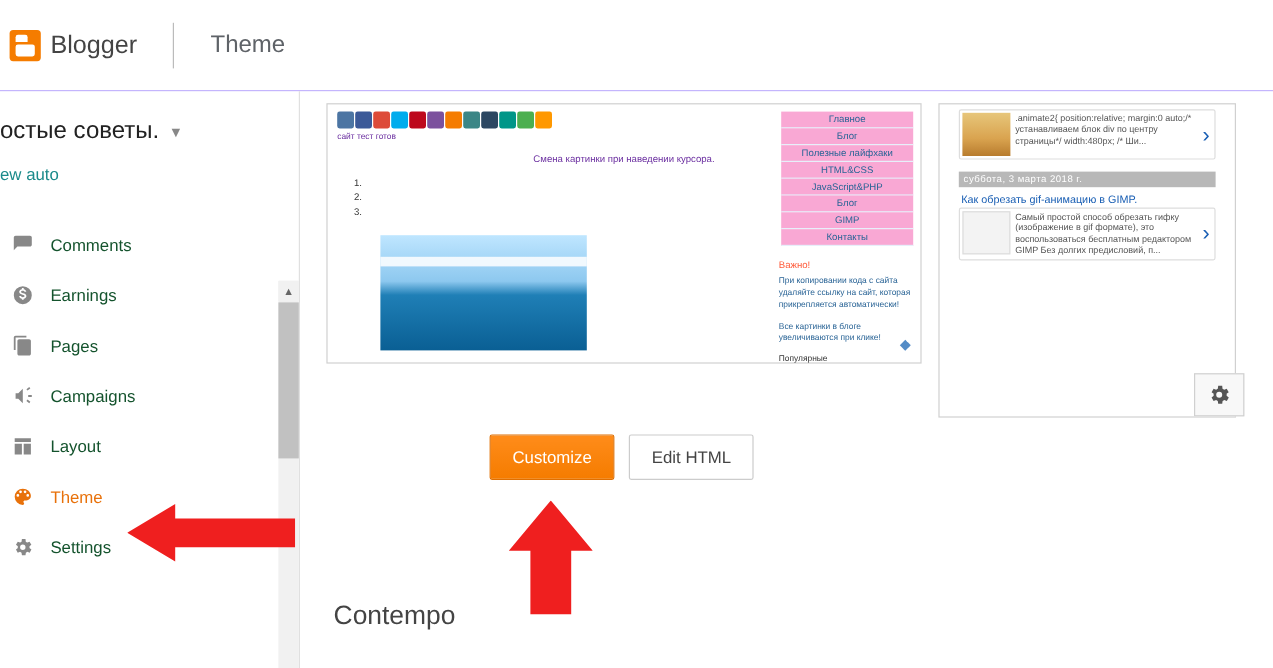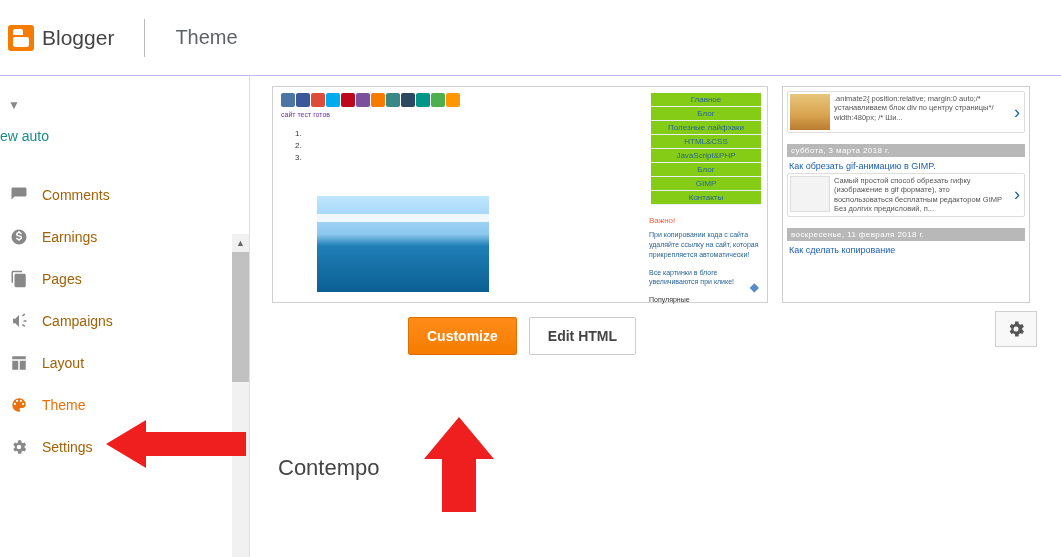--- a/index.html
+++ b/index.html
@@ -20,63 +20,63 @@
   .blog-select { display:flex; align-items:center; padding: 8px 0 6px 0; }
   .blog-select-text { font-size: 20px; color:#222; }
   .blog-select-caret { margin-left:8px; color:#888; font-size:12px; }
   .view-blog { color:#1a8a8a; font-size:14px; padding: 10px 0 18px 0; }
 
   .nav { list-style:none; padding-top:12px; }
   .nav-item { display:flex; align-items:center; padding: 12px 0 12px 10px; cursor:pointer; }
   .nav-icon { width:18px; height:18px; margin-right:14px; display:inline-flex; align-items:center; justify-content:center; color:#888; }
   .nav-icon svg { width:18px; height:18px; fill:#888; }
   .nav-item.active .nav-icon svg { fill:#e8710a; }
-  .nav-label { font-size:14px; color:#a16207; }
+  .nav-label { font-size:14px; color:#14532d; }
   .nav-item.active .nav-label { color:#e8710a; }
 
   .scroll-track { position:absolute; top:158px; right:0; width:17px; bottom:0; background:#f1f1f1; }
   .scroll-thumb { position:absolute; top:158px; right:0; width:17px; height:130px; background:#c1c1c1; }
   .scroll-btn-up { position:absolute; top:158px; right:0; width:17px; height:17px; background:#f1f1f1; display:flex; align-items:center; justify-content:center; font-size:9px; color:#666; }
 
   .main { flex:1; padding: 10px 20px 0 22px; position:relative; overflow:hidden; }
 
   
   .preview-row { display:flex; gap:14px; }
   .preview-box { border:1px solid #d0d0d0; background:#fff; position:relative; }
   .preview-left { width:496px; height:217px; padding:6px 8px 6px 8px; }
-  .preview-right { width:248px; height:217px; padding:4px 4px; overflow:hidden; }
+  .preview-right { width:248px; height:262px; padding:4px 16px; overflow:hidden; }
 
   
   .social-strip { display:flex; gap:1px; margin-bottom:4px; }
   .social-strip span { width:14px; height:14px; border-radius:2px; }
   .pl-sub { font-size:7px; color:#6b2fa0; margin-bottom:10px; }
   .pl-title { font-size:8px; color:#6b2fa0; text-align:center; margin-bottom:10px; }
   .pl-list { font-size:8px; color:#333; line-height:1.5; padding-left:14px; }
 
   .right-menu { position:absolute; top:6px; right:6px; width:110px; }
-  .right-menu div { font-size:8px; color:#2a6496; text-align:center; padding:2px 0; border-bottom:1px solid #e7effa; background:#84cc16; }
+  .right-menu div { font-size:8px; color:#2a6496; text-align:center; padding:2px 0; border-bottom:1px solid #e7effa; background:#f9a8d4; }
   .right-sub { position:absolute; top:128px; right:6px; width:112px; font-size:7px; color:#2a6496; line-height:1.4; }
   .right-warn { color:#ff5b3a; font-size:8px; margin-bottom:4px; }
 
   .ocean { position:absolute; bottom:10px; left:44px; width:172px; height:96px; background:linear-gradient(to bottom,#bfe6ff 0%,#8dc8ef 40%,#1f7fb6 52%,#0a5f94 100%); }
   .ocean::before { content:""; position:absolute; top:18px; left:0; right:0; height:8px; background:#fff; opacity:0.85; }
   .pin { position:absolute; bottom:8px; right:8px; font-size:12px; color:#548cc6; }
 
   
   .post-block { margin-bottom:6px; }
   .post-date { background: #b8b8b8; color:#fff; font-size:8px; padding:2px 4px; display:inline-block; width:100%; letter-spacing:0.4px; }
   .post-title { color:#1a5fb4; font-size:9px; padding:4px 2px 2px 2px; }
   .post-body { display:flex; gap:4px; padding:2px; border:1px solid #ddd; border-radius:2px; align-items:flex-start; }
   .post-thumb { width:40px; height:36px; background:linear-gradient(to bottom,#e7c67a 0%,#d9a34f 60%,#b87c2e 100%); flex-shrink:0; }
   .post-thumb2 { width:40px; height:36px; background:#f3f3f3; border:1px solid #ddd; flex-shrink:0; }
   .post-text { font-size:7.5px; color:#555; line-height:1.25; }
   .post-arrow { color:#1a5fb4; font-size:18px; padding:0 2px; align-self:center; }
 
   .btn-row { display:flex; gap:12px; margin-top:14px; margin-left:136px; align-items:center; }
-  .btn { padding:10px 18px; font-size:14px; border:1px solid #ccc; background:#fff; cursor:pointer; font-weight:bold; color:#444; border-radius:2px; }
+  .btn { padding:10px 18px; font-size:14px; border:1px solid #ccc; background:#fff; cursor:pointer; font-weight:normal; color:#444; border-radius:2px; }
   .btn.customize { background:linear-gradient(to bottom,#ff8c1a,#f57c00); color:#fff; border-color:#e06f00; }
 
   .gear-btn { position:absolute; top:235px; right:24px; width:42px; height:36px; border:1px solid #d0d0d0; display:flex; align-items:center; justify-content:center; cursor:pointer; background:#f8f8f8; }
   .gear-btn svg { width:20px; height:20px; fill:#555; }
 
   .contempo { font-size:22px; color:#444; margin-top:100px; margin-left:6px; }
 
   
   .arrow-left { position:absolute; left:106px; top:416px; z-index:50; }
   .arrow-up { position:absolute; left:424px; top:417px; z-index:50; }
@@ -87,20 +87,21 @@
 <div class="header">
   <div class="blogger-logo"></div>
   <div class="brand-text">Blogger</div>
   <div class="header-divider"></div>
   <div class="page-title">Theme</div>
 </div>
 
 <div class="wrap">
   <div class="sidebar">
     <div class="blog-select">
+      <span class="blog-select-text">остые советы.</span>
       <span class="blog-select-caret">▼</span>
     </div>
     <div class="view-blog">ew auto</div>
 
     <ul class="nav">
       <li class="nav-item">
         <span class="nav-icon">
             <svg viewBox="0 0 24 24">
               <path d="M20 2H4c-1.1 0-2 .9-2 2v14l4-4h14c1.1 0 2-.9 2-2V4c0-1.1-.9-2-2-2z"></path>
             </svg>
@@ -174,20 +175,21 @@
             <span style="background:#bd081c"></span>
             <span style="background:#7b519d"></span>
           <span style="background:#f57c00"></span>
             <span style="background:#3b8686"></span>
             <span style="background:#2c4762"></span>
           <span style="background:#009688"></span>
             <span style="background:#4caf50"></span>
             <span style="background:#ff9800"></span>
         </div>
         <div class="pl-sub">сайт тест готов</div>
+        <div class="pl-title">Смена картинки при наведении курсора.</div>
         <div class="pl-list">
           <div>1.</div>
           <div>2.</div>
           <div>3.</div>
         </div>
         <div class="ocean"></div>
 
         <div class="right-menu">
           <div>Главное</div>
           <div>Блог</div>
@@ -217,24 +219,20 @@
         </div>
         <div class="post-block">
           <div class="post-date">суббота, 3 марта 2018 г.</div>
           <div class="post-title">Как обрезать gif-анимацию в GIMP.</div>
           <div class="post-body">
             <div class="post-thumb2"></div>
             <div class="post-text">Самый простой способ обрезать гифку (изображение в gif формате), это воспользоваться бесплатным редактором GIMP Без долгих предисловий, п...</div>
             <div class="post-arrow">›</div>
           </div>
         </div>
-        <div class="post-block">
-          <div class="post-date">воскресенье, 11 февраля 2018 г.</div>
-          <div class="post-title">Как сделать копирование</div>
-        </div>
       </div>
     </div>
 
     <div class="btn-row">
       <button class="btn customize">Customize</button>
       <button class="btn">Edit HTML</button>
     </div>
 
     <div class="gear-btn">
       <svg viewBox="0 0 24 24">

